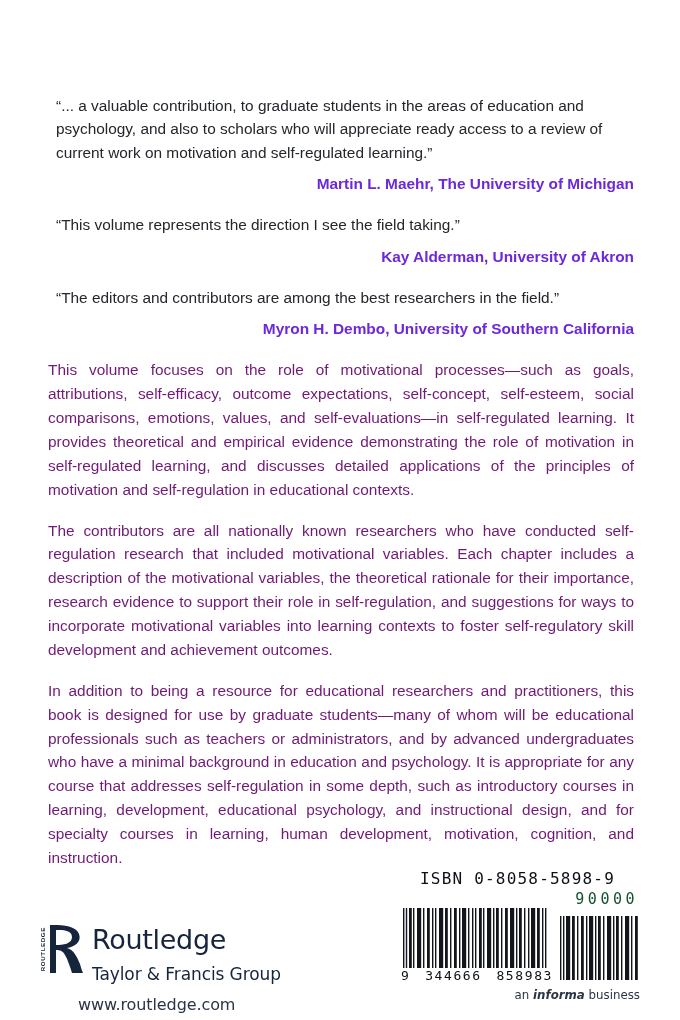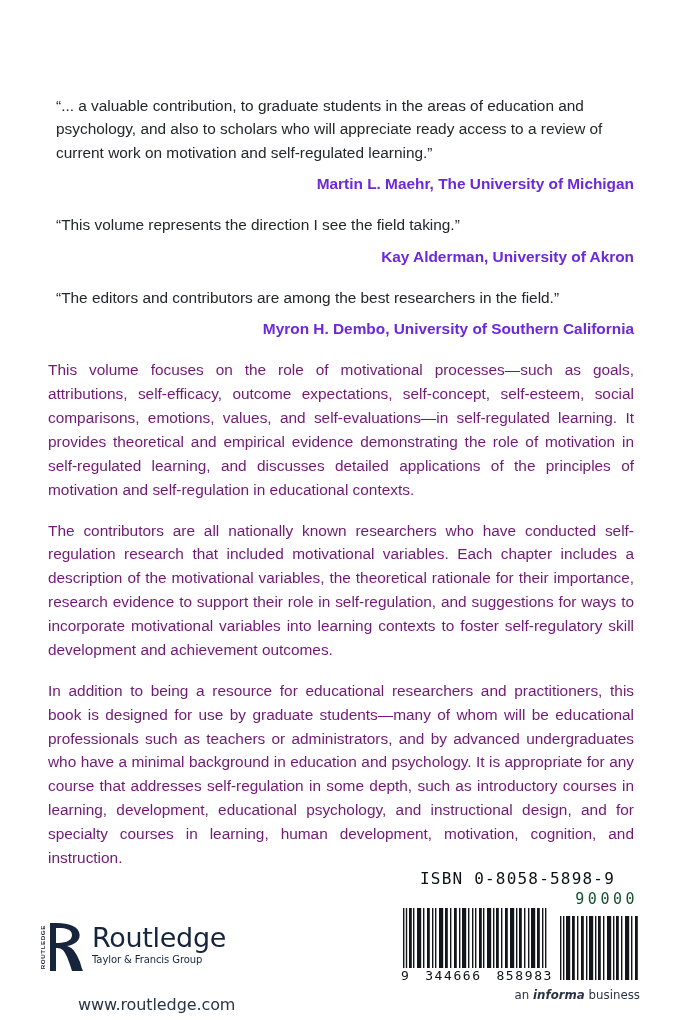--- a/index.html
+++ b/index.html
@@ -66,21 +66,21 @@
     left: 0;
     right: 0;
     bottom: 0;
     height: 200px;
   }
 
   
   .logo-wrap {
     position: absolute;
     left: 40px;
-    bottom: 48px;
+    bottom: 36px;
     display: flex;
     align-items: flex-start;
   }
   .logo-mark {
     width: 46px;
     height: 50px;
     flex: 0 0 auto;
     position: relative;
   }
   .logo-vert {
@@ -102,26 +102,26 @@
     padding-top: 2px;
   }
   .logo-name {
     font-size: 27px;
     line-height: 1.02;
     color: #16243c;
     letter-spacing: -0.3px;
     font-family: "DejaVu Sans", sans-serif;
   }
   .logo-sub {
-    font-size: 10px;
+    font-size: 17px;
     line-height: 1.2;
     color: #16243c;
     letter-spacing: -0.1px;
     font-family: "DejaVu Sans", sans-serif;
-    margin-top: 2px;
+    margin-top: 10px;
   }
   .logo-url {
     position: absolute;
     left: 78px;
     bottom: 6px;
     font-size: 16px;
     color: #2a3444;
     font-family: "DejaVu Sans", sans-serif;
     letter-spacing: -0.1px;
   }

